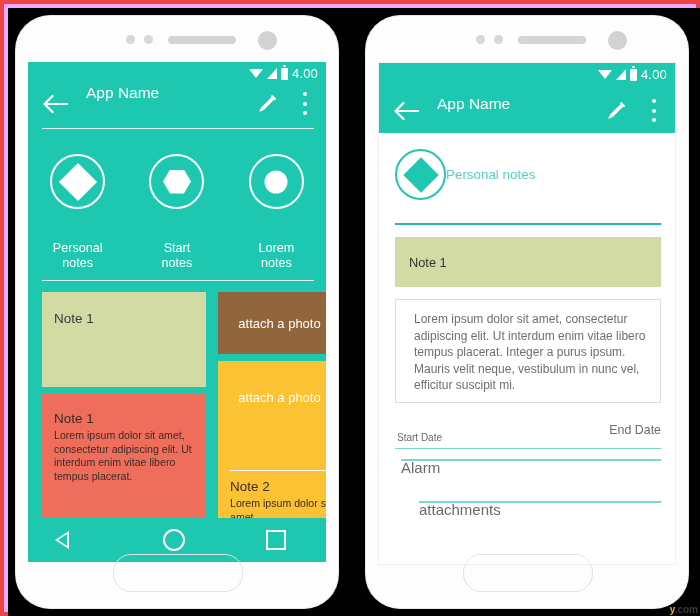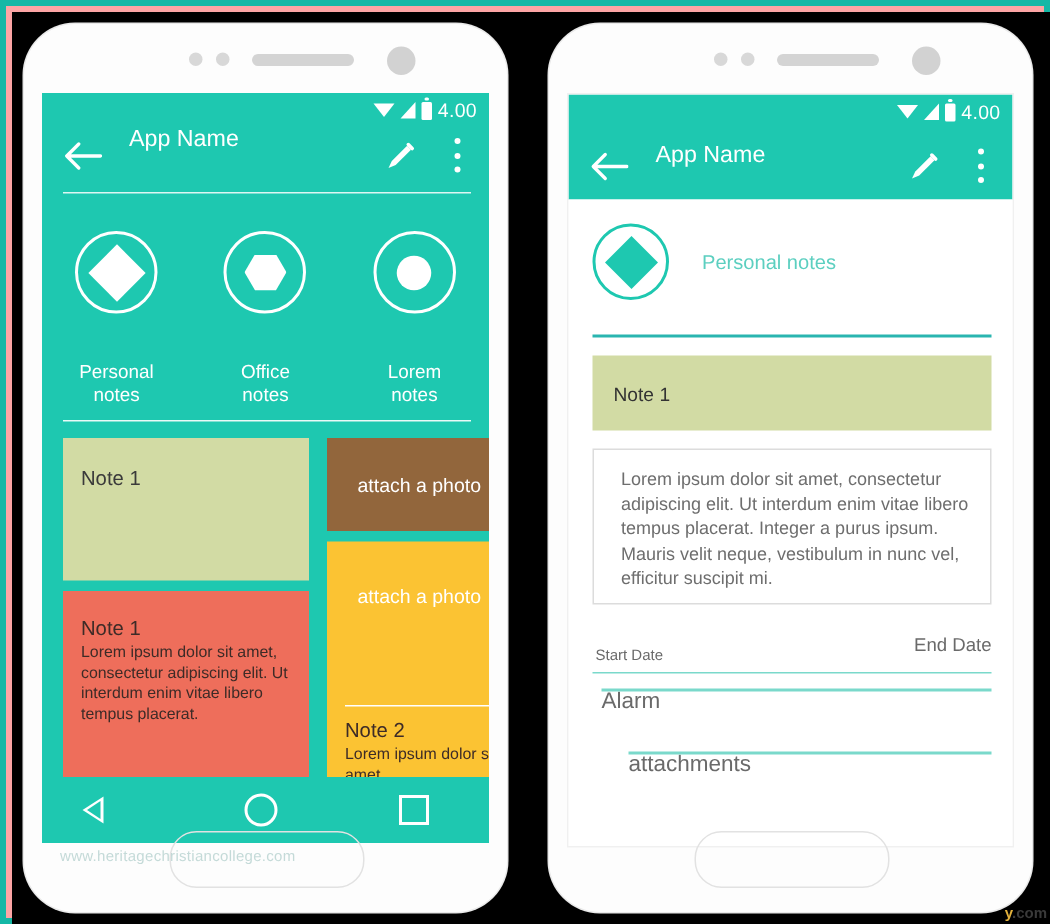--- a/index.html
+++ b/index.html
@@ -4,22 +4,22 @@
 <style>
   html,body{margin:0;padding:0;background:#ffffff;}
   body{
     width:700px;height:616px;overflow:hidden;
     font-family:"Liberation Sans", sans-serif;
     position:relative;
   }
   
   #frame{
     position:absolute;inset:0;
-    background:#fca5a5;
-    border:4px solid #14b8a6;
+    background:#f0abfc;
+    border:4px solid #ef4444;
     box-sizing:border-box;
   }
   #stage{
     position:absolute;left:4px;top:4px;
     width:692px;height:608px;
     background:#000000;
     overflow:hidden;
   }
 
   
@@ -206,21 +206,21 @@
     border-top:6px solid transparent;border-bottom:6px solid transparent;border-right:9px solid #1ec8b0;
   }
   .nav-home{width:18px;height:18px;border:2px solid #ffffff;border-radius:50%;cursor:pointer;}
   .nav-recent{width:16px;height:16px;border:2px solid #ffffff;cursor:pointer;}
 
   
   #screen-right .body{
     position:absolute;left:0;top:70px;width:100%;height:433px;background:#ffffff;
   }
   .cat-head{
-    position:absolute;left:16px;top:16px;display:flex;align-items:center;gap:22px;
+    position:absolute;left:16px;top:16px;display:flex;align-items:center;
   }
   .cat-head .cat-circle{border-color:#1ec8b0;width:47px;height:47px;margin:0;}
   .cat-head .shape-diamond{background:#1ec8b0;width:25px;height:25px;}
   .cat-head-label{color:#5ccfc0;font-size:13.4px;}
   .head-rule{
     position:absolute;left:16px;right:14px;top:90px;height:1.5px;background:#2ab5b0;
   }
   .title-field{
     position:absolute;left:16px;right:14px;top:104px;height:50px;background:#d2dba4;
     display:flex;align-items:center;padding-left:14px;box-sizing:border-box;cursor:text;
@@ -313,21 +313,21 @@
               <div class="cat-label">
                 <span>Personal</span><br>
                 <span>notes</span>
               </div>
             </div>
             <div class="cat">
               <div class="cat-circle">
                 <span class="shape-hex"></span>
               </div>
               <div class="cat-label">
-                <span>Office</span><br>
+                <span>Start</span><br>
                 <span>notes</span>
               </div>
             </div>
             <div class="cat">
               <div class="cat-circle">
                 <span class="shape-circ"></span>
               </div>
               <div class="cat-label">
                 <span>Lorem</span><br>
                 <span>notes</span>
@@ -447,17 +447,16 @@
             <span>attachments</span>
             <span class="underline"></span>
           </div>
 
         </div>
       </div>
 
       <div class="home-btn"></div>
     </div>
 
-    <span class="wm-left">www.heritagechristiancollege.com</span>
     <span class="wm-right"><span class="y">y</span>.com</span>
 
   </div>
 </div>
 
 </body></html>

